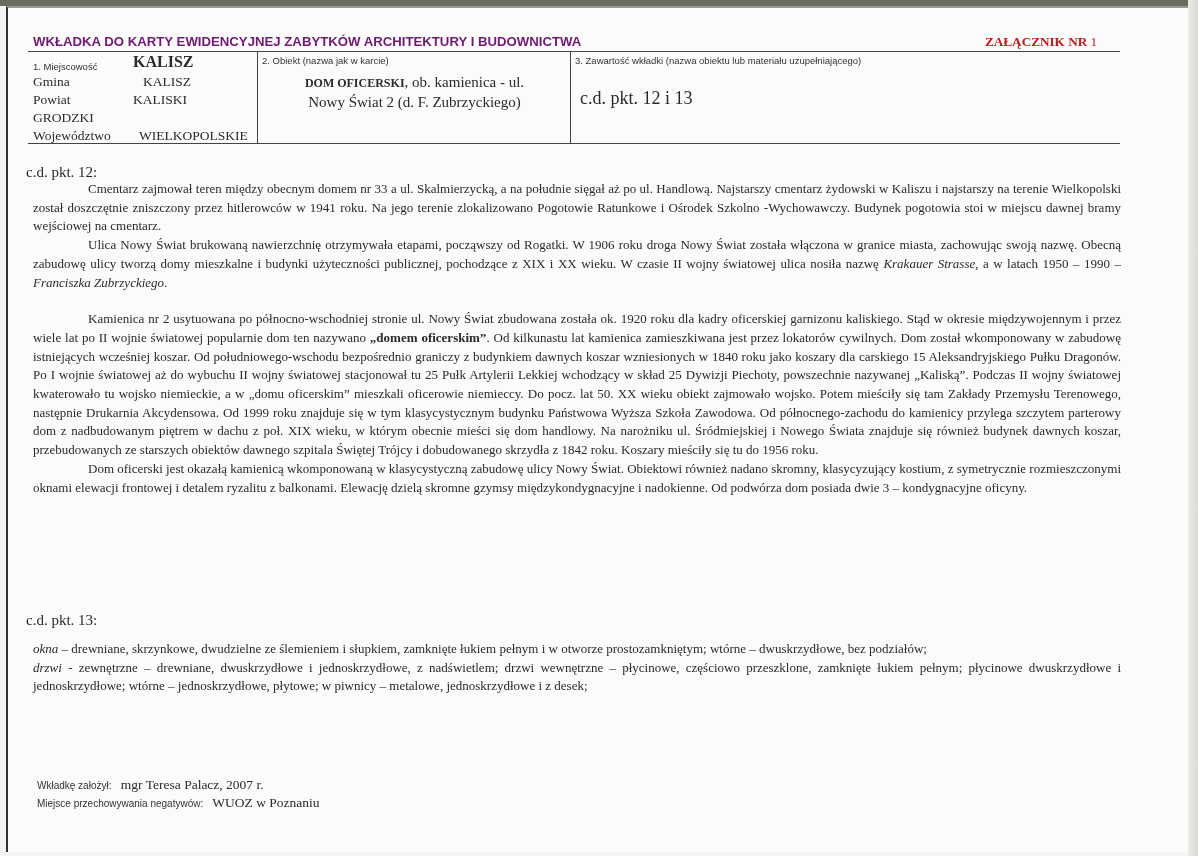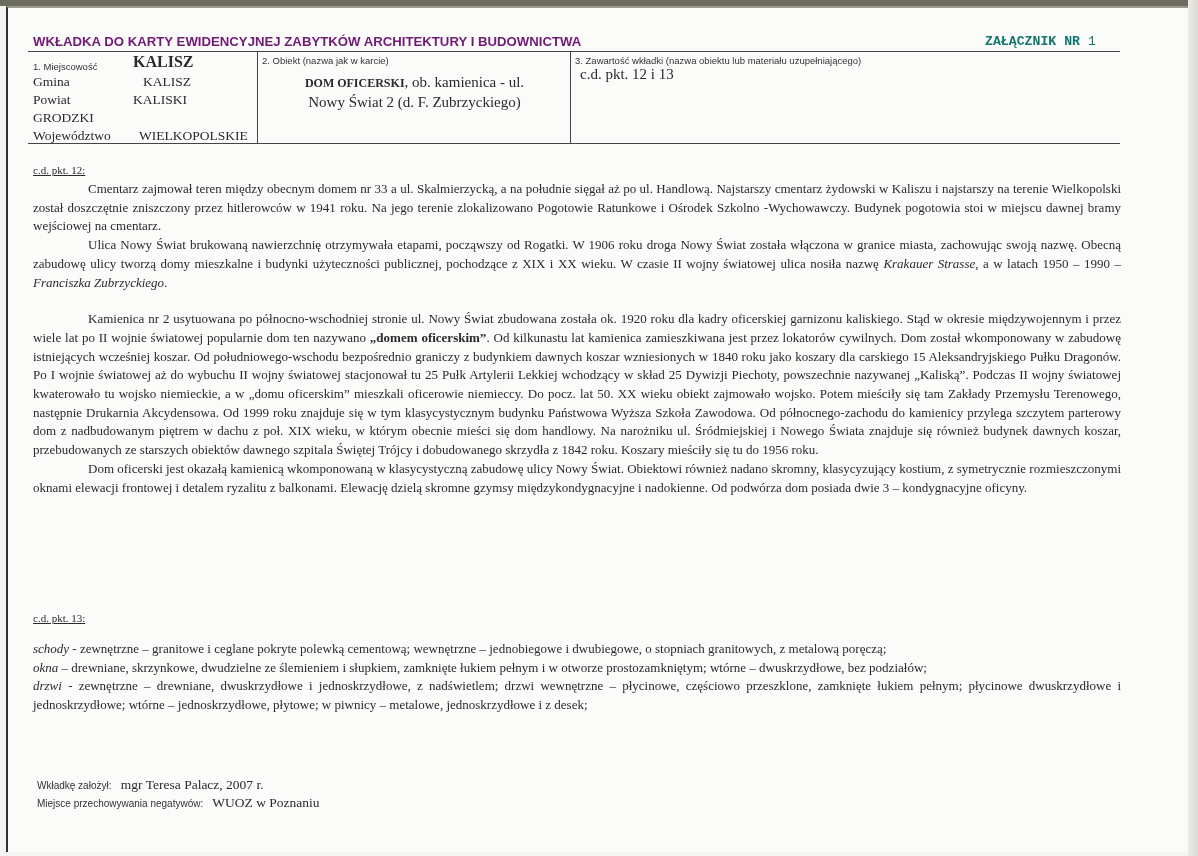--- a/index.html
+++ b/index.html
@@ -24,21 +24,21 @@
     position: absolute; top: 0; left: 0; width: 1198px; height: 6px;
     background: #6b6b60;
   }
   .header-title {
     position: absolute; left: 33px; top: 34px;
     font-family: "Liberation Sans", sans-serif; font-weight: bold;
     font-size: 13.2px; letter-spacing: 0px; color: #701a75;
   }
   .annex {
     position: absolute; left: 985px; top: 34px;
-    font-family: Liberation Mono, monospace; font-size: 13.2px; color: #0f766e;
+    font-family: Liberation Serif, serif; font-size: 13.2px; color: #b91c1c;
   }
   .annex b { font-weight: bold; }
   .rule-top {
     position: absolute; left: 28px; top: 51px; width: 1092px; height: 1px; background: #444;
   }
   .rule-bottom {
     position: absolute; left: 28px; top: 143px; width: 1092px; height: 1px; background: #444;
   }
   .vline { position: absolute; top: 51px; width: 1px; height: 92px; background: #444; }
   .small-label {
@@ -46,24 +46,24 @@
   }
   .cell1 { position: absolute; left: 33px; top: 55px; width: 220px; font-size: 13.5px; line-height: 18px; }
   .cell1 .row { position: relative; height: 18px; white-space: nowrap; text-align: center; }
   .cell1 .k { position: absolute; left: 0; }
   .cell1 .v { position: absolute; }
   .cell1 .bold-v { font-weight: bold; font-size: 16px; }
   .cell2 { position: absolute; left: 262px; top: 55px; width: 305px; }
   .cell2 .obj { text-align: center; font-size: 15px; line-height: 19px; margin-top: 7px; }
   .cell2 .obj b { font-size: 12px; }
   .cell3 { position: absolute; left: 575px; top: 55px; width: 540px; }
-  .cell3 .val { font-size: 15px; margin-left: 5px; }
+  .cell3 .val { font-size: 18px; margin-top: 22px; margin-left: 5px; }
 
   .section-head {
-    position: absolute; left: 33px; font-size: 11px; text-decoration: underline;
+    position: absolute; left: 26px; font-size: 15px; 
   }
   .body-text {
     position: absolute; left: 33px; width: 1088px;
     font-size: 13px; line-height: 18.7px; text-align: justify;
   }
   .body-text p { margin: 0; text-indent: 55px; }
   .body-text p.noindent { text-indent: 0; }
   .body-text .gap { height: 18px; }
   .foot {
     position: absolute; left: 37px; font-size: 13.5px; white-space: nowrap;
@@ -126,21 +126,20 @@
   <p>Cmentarz zajmował teren między obecnym domem nr 33 a ul. Skalmierzycką, a na południe sięgał aż po ul. Handlową. Najstarszy cmentarz żydowski w Kaliszu i najstarszy na terenie Wielkopolski został doszczętnie zniszczony przez hitlerowców w 1941 roku. Na jego terenie zlokalizowano Pogotowie Ratunkowe i Ośrodek Szkolno -Wychowawczy. Budynek pogotowia stoi w miejscu dawnej bramy wejściowej na cmentarz.</p>
   <p><span>Ulica Nowy Świat brukowaną nawierzchnię otrzymywała etapami, począwszy od Rogatki. W 1906 roku droga Nowy Świat została włączona w granice miasta, zachowując swoją nazwę. Obecną zabudowę ulicy tworzą domy mieszkalne i budynki użyteczności publicznej, pochodzące z XIX i XX wieku. W czasie II wojny światowej ulica nosiła nazwę </span><i>Krakauer Strasse</i><span>, a w latach 1950 – 1990 – </span><i>Franciszka Zubrzyckiego</i><span>.</span></p>
   <div class="gap"></div>
   <p><span>Kamienica nr 2 usytuowana po północno-wschodniej stronie ul. Nowy Świat zbudowana została ok. 1920 roku dla kadry oficerskiej garnizonu kaliskiego. Stąd w okresie międzywojennym i przez wiele lat po II wojnie światowej popularnie dom ten nazywano </span><b>„domem oficerskim”</b><span>. Od kilkunastu lat kamienica zamieszkiwana jest przez lokatorów cywilnych. Dom został wkomponowany w zabudowę istniejących wcześniej koszar. Od południowego-wschodu bezpośrednio graniczy z budynkiem dawnych koszar wzniesionych w 1840 roku jako koszary dla carskiego 15 Aleksandryjskiego Pułku Dragonów. Po I wojnie światowej aż do wybuchu II wojny światowej stacjonował tu 25 Pułk Artylerii Lekkiej wchodzący w skład 25 Dywizji Piechoty, powszechnie nazywanej „Kaliską”. Podczas II wojny światowej kwaterowało tu wojsko niemieckie, a w „domu oficerskim” mieszkali oficerowie niemieccy. Do pocz. lat 50. XX wieku obiekt zajmowało wojsko. Potem mieściły się tam Zakłady Przemysłu Terenowego, następnie Drukarnia Akcydensowa. Od 1999 roku znajduje się w tym klasycystycznym budynku Państwowa Wyższa Szkoła Zawodowa. Od północnego-zachodu do kamienicy przylega szczytem parterowy dom z nadbudowanym piętrem w dachu z poł. XIX wieku, w którym obecnie mieści się dom handlowy. Na narożniku ul. Śródmiejskiej i Nowego Świata znajduje się również budynek dawnych koszar, przebudowanych ze starszych obiektów dawnego szpitala Świętej Trójcy i dobudowanego skrzydła z 1842 roku. Koszary mieściły się tu do 1956 roku.</span></p>
   <p>Dom oficerski jest okazałą kamienicą wkomponowaną w klasycystyczną zabudowę ulicy Nowy Świat. Obiektowi również nadano skromny, klasycyzujący kostium, z symetrycznie rozmieszczonymi oknami elewacji frontowej i detalem ryzalitu z balkonami. Elewację dzielą skromne gzymsy międzykondygnacyjne i nadokienne. Od podwórza dom posiada dwie 3 – kondygnacyjne oficyny.</p>
 </div>
 
 <div class="section-head" style="top:612px">c.d. pkt. 13:</div>
 
 <div class="body-text" style="top:640px">
-  <p class="noindent"><i>schody</i><span> - zewnętrzne – granitowe i ceglane pokryte polewką cementową; wewnętrzne – jednobiegowe i dwubiegowe, o stopniach granitowych, z metalową poręczą;</span></p>
   <p class="noindent"><i>okna</i><span> – drewniane, skrzynkowe, dwudzielne ze ślemieniem i słupkiem, zamknięte łukiem pełnym i w otworze prostozamkniętym; wtórne – dwuskrzydłowe, bez podziałów;</span></p>
   <p class="noindent"><i>drzwi</i><span> - zewnętrzne – drewniane, dwuskrzydłowe i jednoskrzydłowe, z nadświetlem; drzwi wewnętrzne – płycinowe, częściowo przeszklone, zamknięte łukiem pełnym; płycinowe dwuskrzydłowe i jednoskrzydłowe; wtórne – jednoskrzydłowe, płytowe; w piwnicy – metalowe, jednoskrzydłowe i z desek;</span></p>
 </div>
 
 <div class="foot" style="top:777px">
   <span class="small-label">Wkładkę założył:</span>
   <span>mgr Teresa Palacz,  2007 r.</span>
 </div>
 <div class="foot" style="top:795px">
   <span class="small-label">Miejsce przechowywania negatywów:</span>

